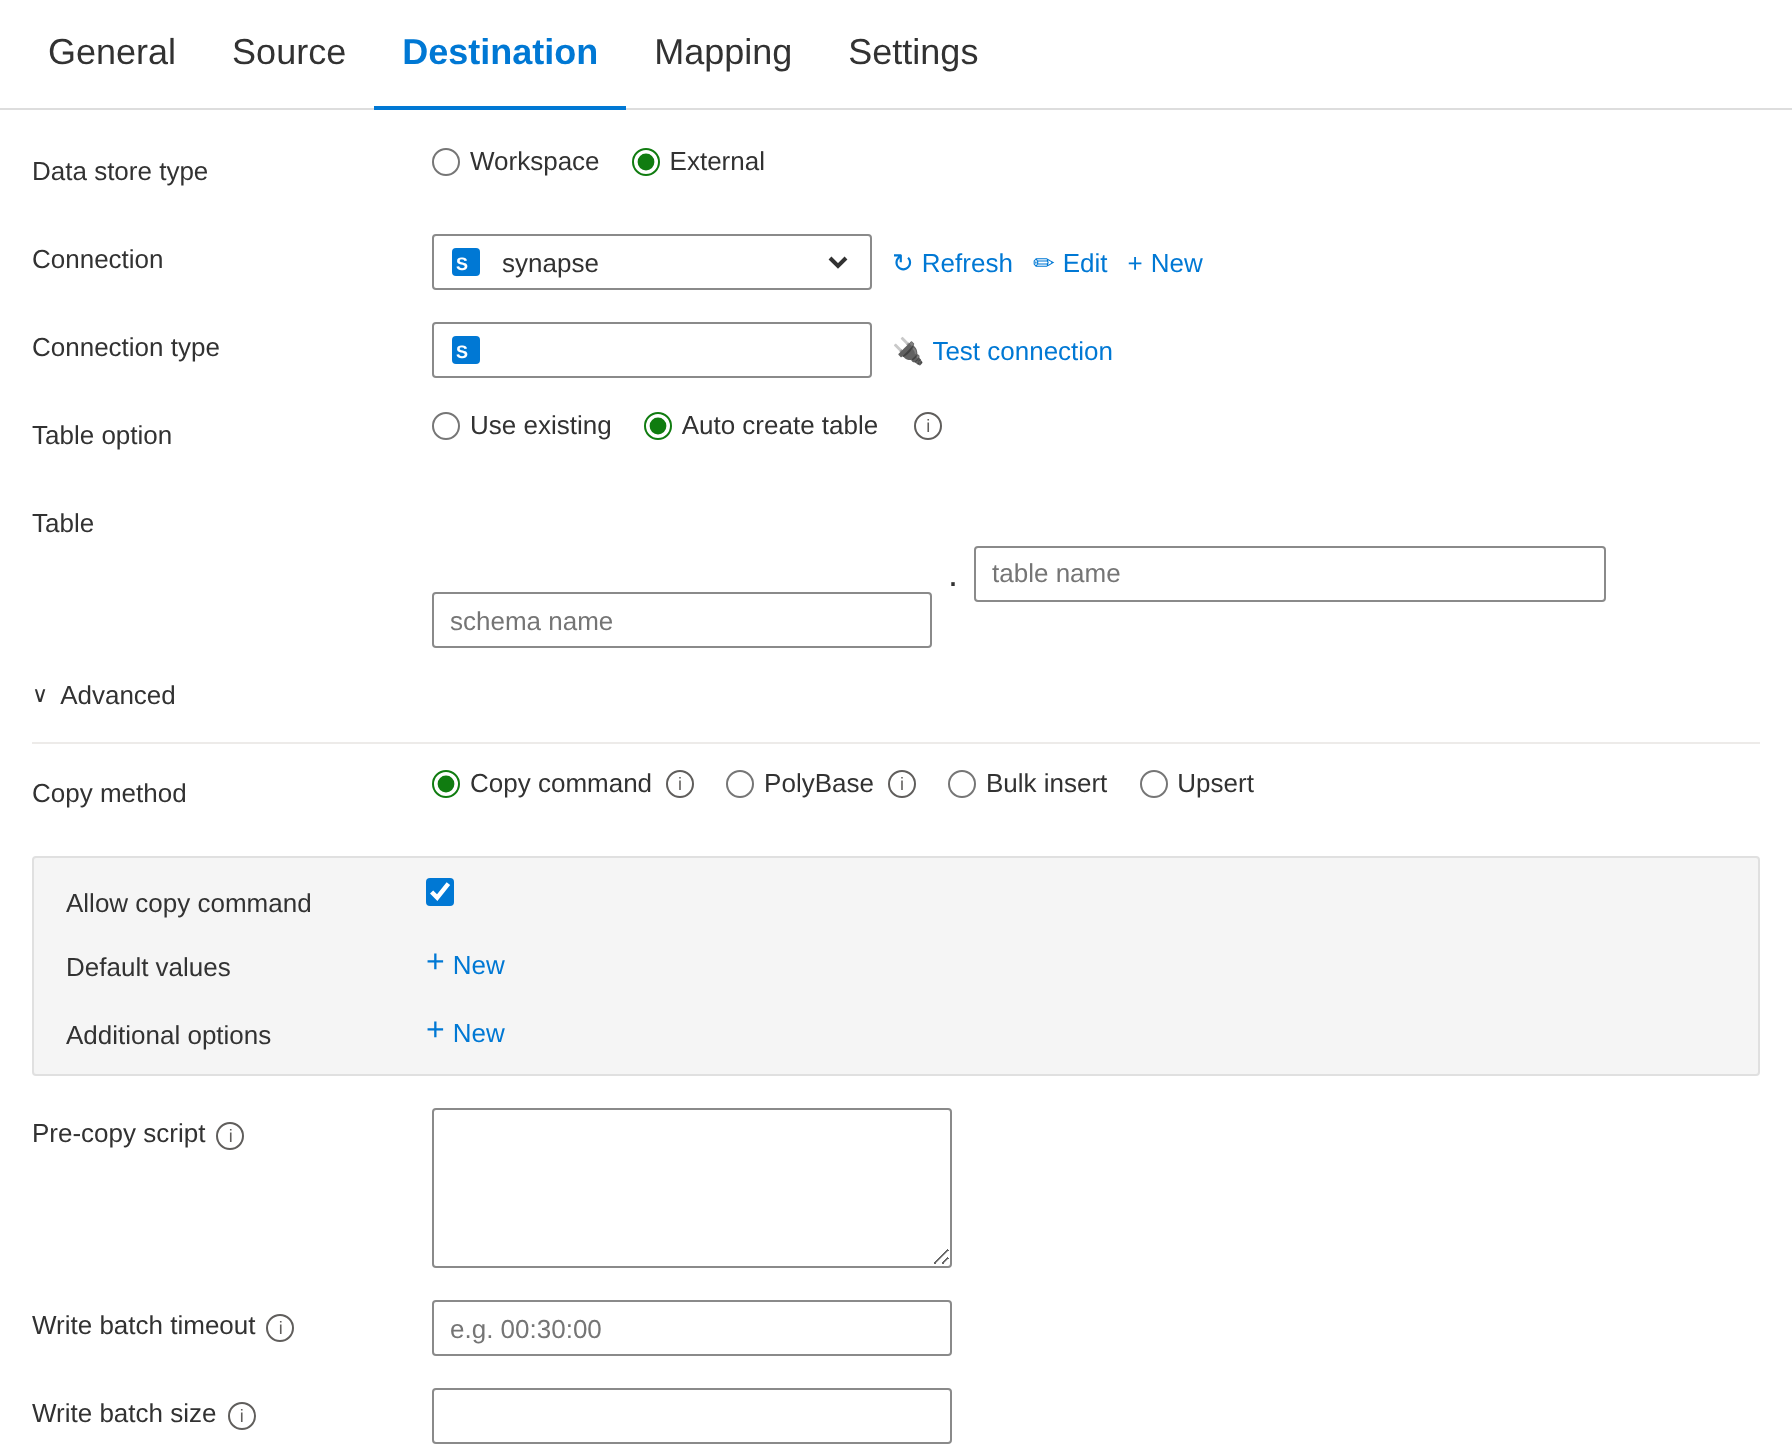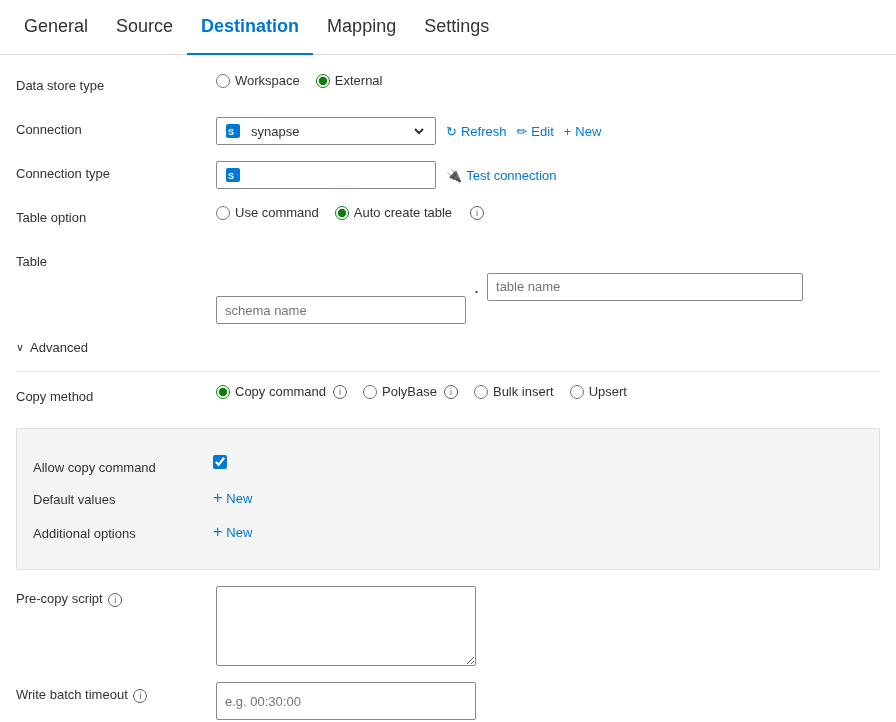--- a/index.html
+++ b/index.html
@@ -177,21 +177,21 @@
     .copy-method-group {
       display: flex;
       align-items: flex-end;
       gap: 16px;
     }
 
     
     .sub-panel {
       background: #f5f5f5;
       border: 1px solid #e0e0e0;
-      padding: 26px 16px;
+      padding: 10px 16px;
       margin-bottom: 16px;
       border-radius: 2px;
     }
     .sub-panel-row {
       display: flex;
       align-items: flex-start;
       margin-bottom: 12px;
       gap: 0;
     }
     .sub-panel-row:last-child { margin-bottom: 0; }
@@ -235,21 +235,21 @@
       font-size: 13px;
       width: 260px;
       height: 80px;
       resize: both;
       outline: none;
       font-family: inherit;
     }
 
     .full-input {
       width: 260px;
-      height: 38px;
+      height: 28px;
     }
 
     
     .divider {
       border: none;
       border-top: 1px solid #edebe9;
       margin: 4px 0 12px 0;
     }
   </style>
 </head>
@@ -331,21 +331,21 @@
       </div>
     </div>
   </div>
 
   <div class="form-row">
     <div class="form-label">Table option</div>
     <div class="form-control">
       <div class="radio-group">
         <label class="radio-item">
           <input type="radio" name="tableoption" value="existing" style="">
-          <span>Use command</span>
+          <span>Use existing</span>
         </label>
         <label class="radio-item">
           <input type="radio" name="tableoption" value="autocreate" checked="" style="">
           <span>Auto create table</span>
         </label>
         <span class="info-icon">i</span>
       </div>
     </div>
   </div>
 

